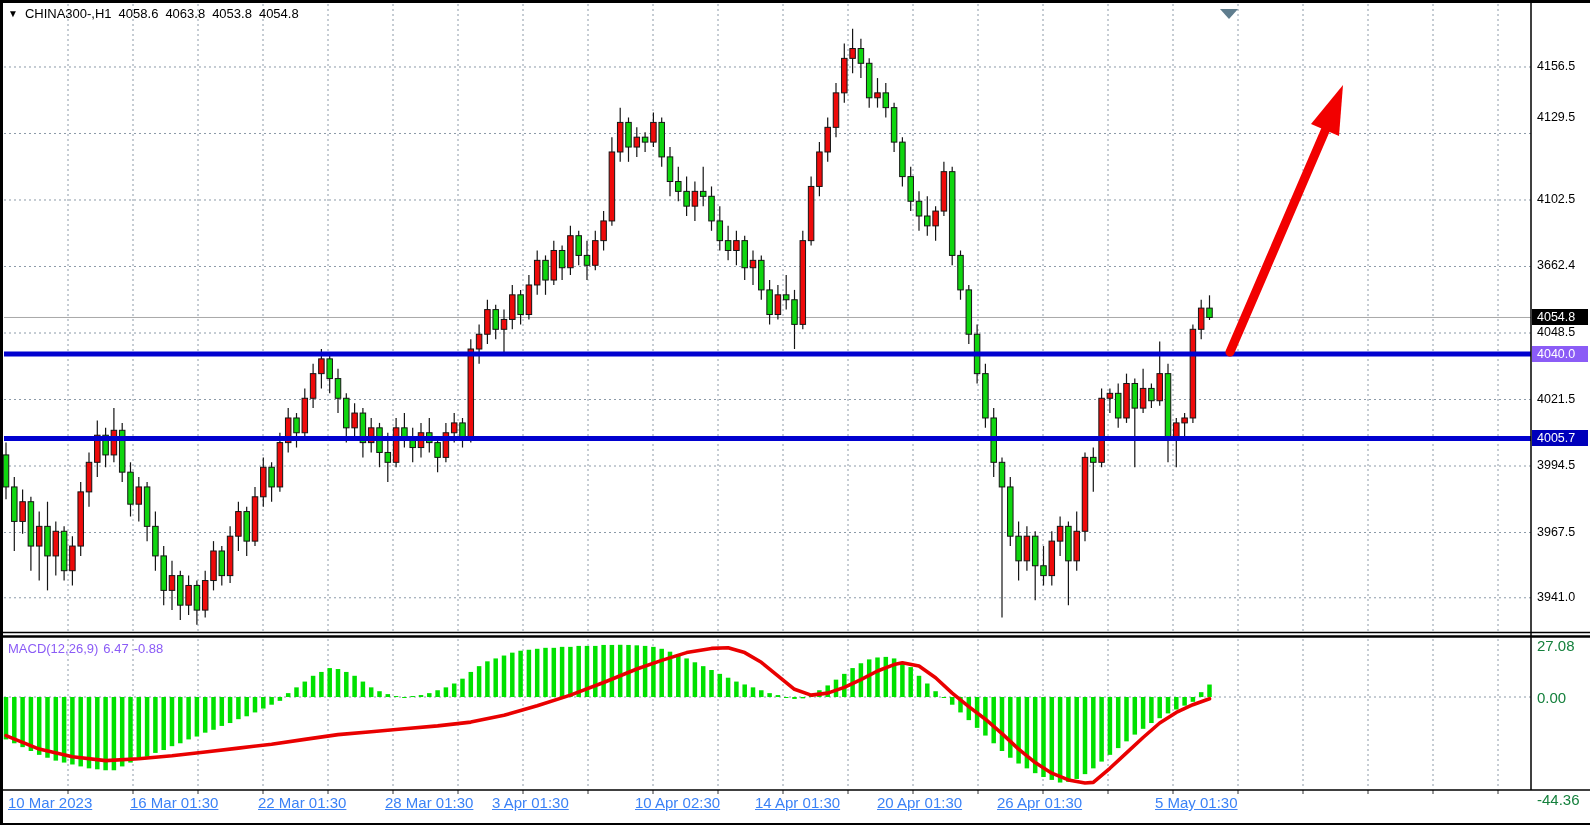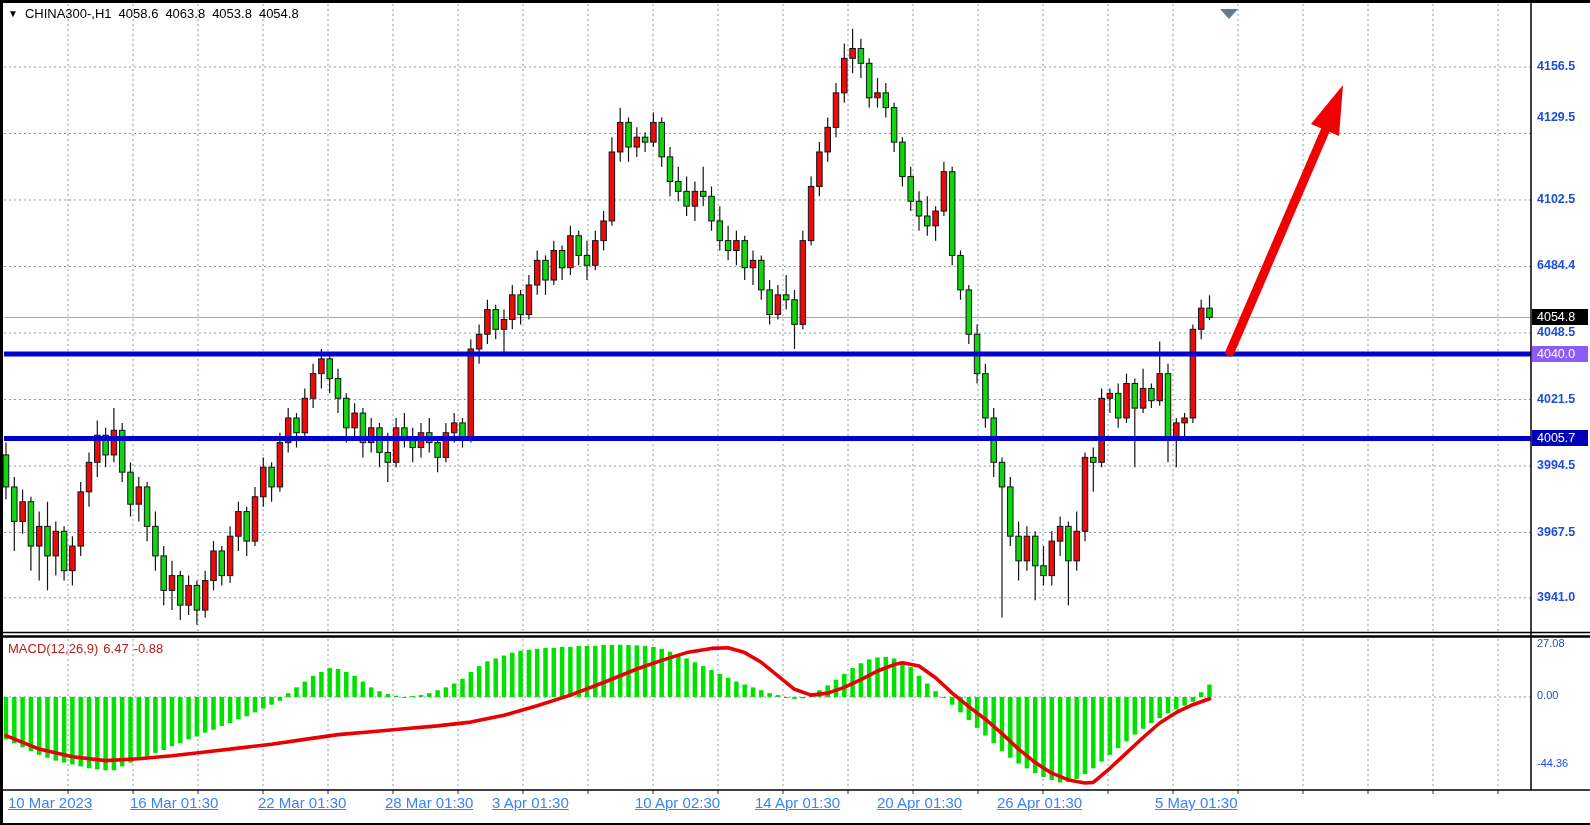--- a/index.html
+++ b/index.html
@@ -3,26 +3,26 @@
 <meta charset="utf-8">
 <style>
   html,body{margin:0;padding:0;background:#fff;}
   #window{position:relative;width:1590px;height:825px;background:#ffffff;overflow:hidden;
           font-family:"Liberation Sans",sans-serif;}
   .frame{position:absolute;background:#000;}
   #chart-svg{position:absolute;left:0;top:0;}
   #symbol-label{position:absolute;left:8px;top:6px;font-size:13px;color:#000;display:flex;align-items:center;gap:7px;}
   #symbol-label .tri{font-size:10px;line-height:13px;}
   #symbol-label span{white-space:pre;}
-  #macd-label{position:absolute;left:8px;top:641px;font-size:13px;color:#b91c1c;display:flex;gap:5px;}
-  .axis-tick{position:absolute;left:1537px;font-size:12.5px;color:#1d4ed8;font-weight:bold;}
+  #macd-label{position:absolute;left:8px;top:641px;font-size:13px;color:#8b5cf6;display:flex;gap:5px;}
+  .axis-tick{position:absolute;left:1537px;font-size:12.5px;color:#000000;}
   .badge{position:absolute;left:1532px;width:56px;height:16px;font-size:12.5px;color:#fff;
          display:flex;align-items:center;padding-left:5px;box-sizing:border-box;}
   .date-label{position:absolute;top:794px;font-size:15px;color:#3b82f6;white-space:nowrap;text-decoration:underline;}
-  .macd-tick{position:absolute;left:1537px;font-size:11px;color:#1d4ed8;}
+  .macd-tick{position:absolute;left:1537px;font-size:15px;color:#15803d;}
 </style>
 </head>
 <body>
 
 <div id="window">
 
   <svg id="chart-svg" width="1590" height="825">
       <line x1="68" y1="4" x2="68" y2="631" stroke="#8c9aa8" stroke-width="1" stroke-dasharray="2,3"></line>
       <line x1="68" y1="639" x2="68" y2="789" stroke="#8c9aa8" stroke-width="1" stroke-dasharray="2,3"></line>
       <line x1="68" y1="790" x2="68" y2="794" stroke="#333" stroke-width="1"></line>
@@ -575,32 +575,32 @@
   <div id="macd-label">
     <span>MACD(12,26,9)</span>
     <span>6.47</span>
     <span>-0.88</span>
   </div>
 
   <div id="labels-layer">
       <div class="axis-tick" style="top: 58.9901px;">4156.5</div>
       <div class="axis-tick" style="top: 110px;">4129.5</div>
       <div class="axis-tick" style="top: 191.995px;">4102.5</div>
-      <div class="axis-tick" style="top: 258.498px;">6484.4</div>
+      <div class="axis-tick" style="top: 258.498px;">3662.4</div>
       <div class="axis-tick" style="top: 325px;">4048.5</div>
       <div class="axis-tick" style="top: 391.502px;">4021.5</div>
       <div class="axis-tick" style="top: 458.005px;">3994.5</div>
       <div class="axis-tick" style="top: 524.507px;">3967.5</div>
       <div class="axis-tick" style="top: 589.778px;">3941.0</div>
       <div class="badge" style="top: 309.483px; background: rgb(0, 0, 0);">4054.8</div>
       <div class="badge" style="top: 345.936px; background: #8b5cf6;">4040.0</div>
       <div class="badge" style="top: 430.419px; background: rgb(0, 0, 187);">4005.7</div>
       <div class="macd-tick" style="top: 636.782px;">27.08</div>
       <div class="macd-tick" style="top: 689px;">0.00</div>
-      <div class="macd-tick" style="top: 757px;">-44.36</div>
+      <div class="macd-tick" style="top: 791px;">-44.36</div>
       <div class="date-label" style="left: 8px;">10 Mar 2023</div>
       <div class="date-label" style="left: 130px;">16 Mar 01:30</div>
       <div class="date-label" style="left: 258px;">22 Mar 01:30</div>
       <div class="date-label" style="left: 385px;">28 Mar 01:30</div>
       <div class="date-label" style="left: 492px;">3 Apr 01:30</div>
       <div class="date-label" style="left: 635px;">10 Apr 02:30</div>
       <div class="date-label" style="left: 755px;">14 Apr 01:30</div>
       <div class="date-label" style="left: 877px;">20 Apr 01:30</div>
       <div class="date-label" style="left: 997px;">26 Apr 01:30</div>
       <div class="date-label" style="left: 1155px; text-align: center;">5 May 01:30</div>

